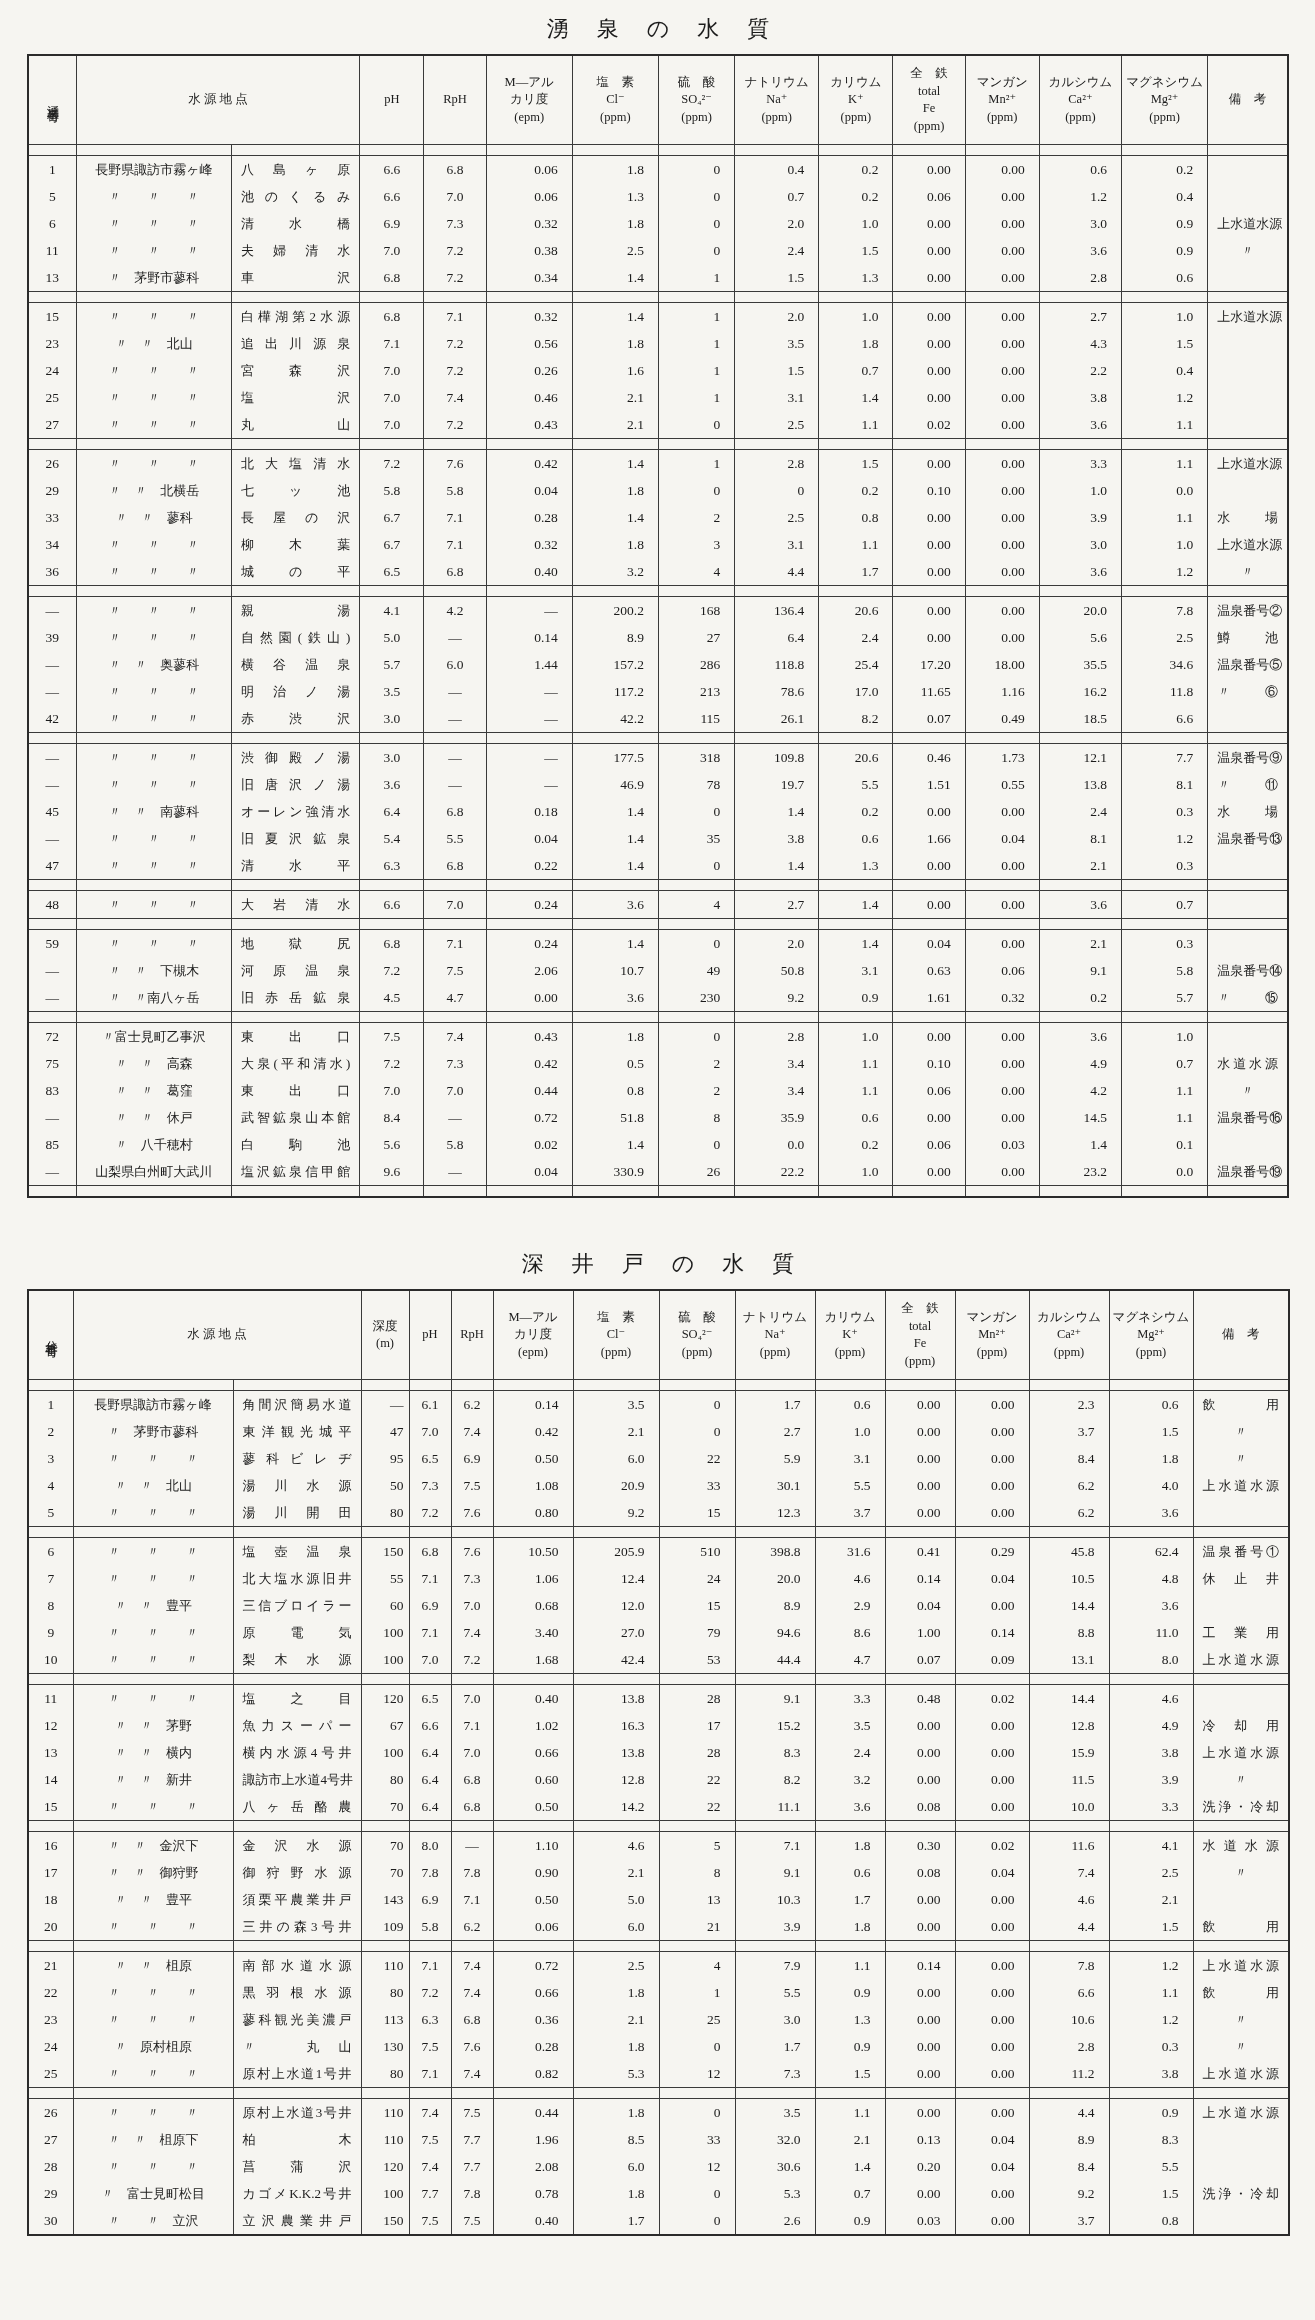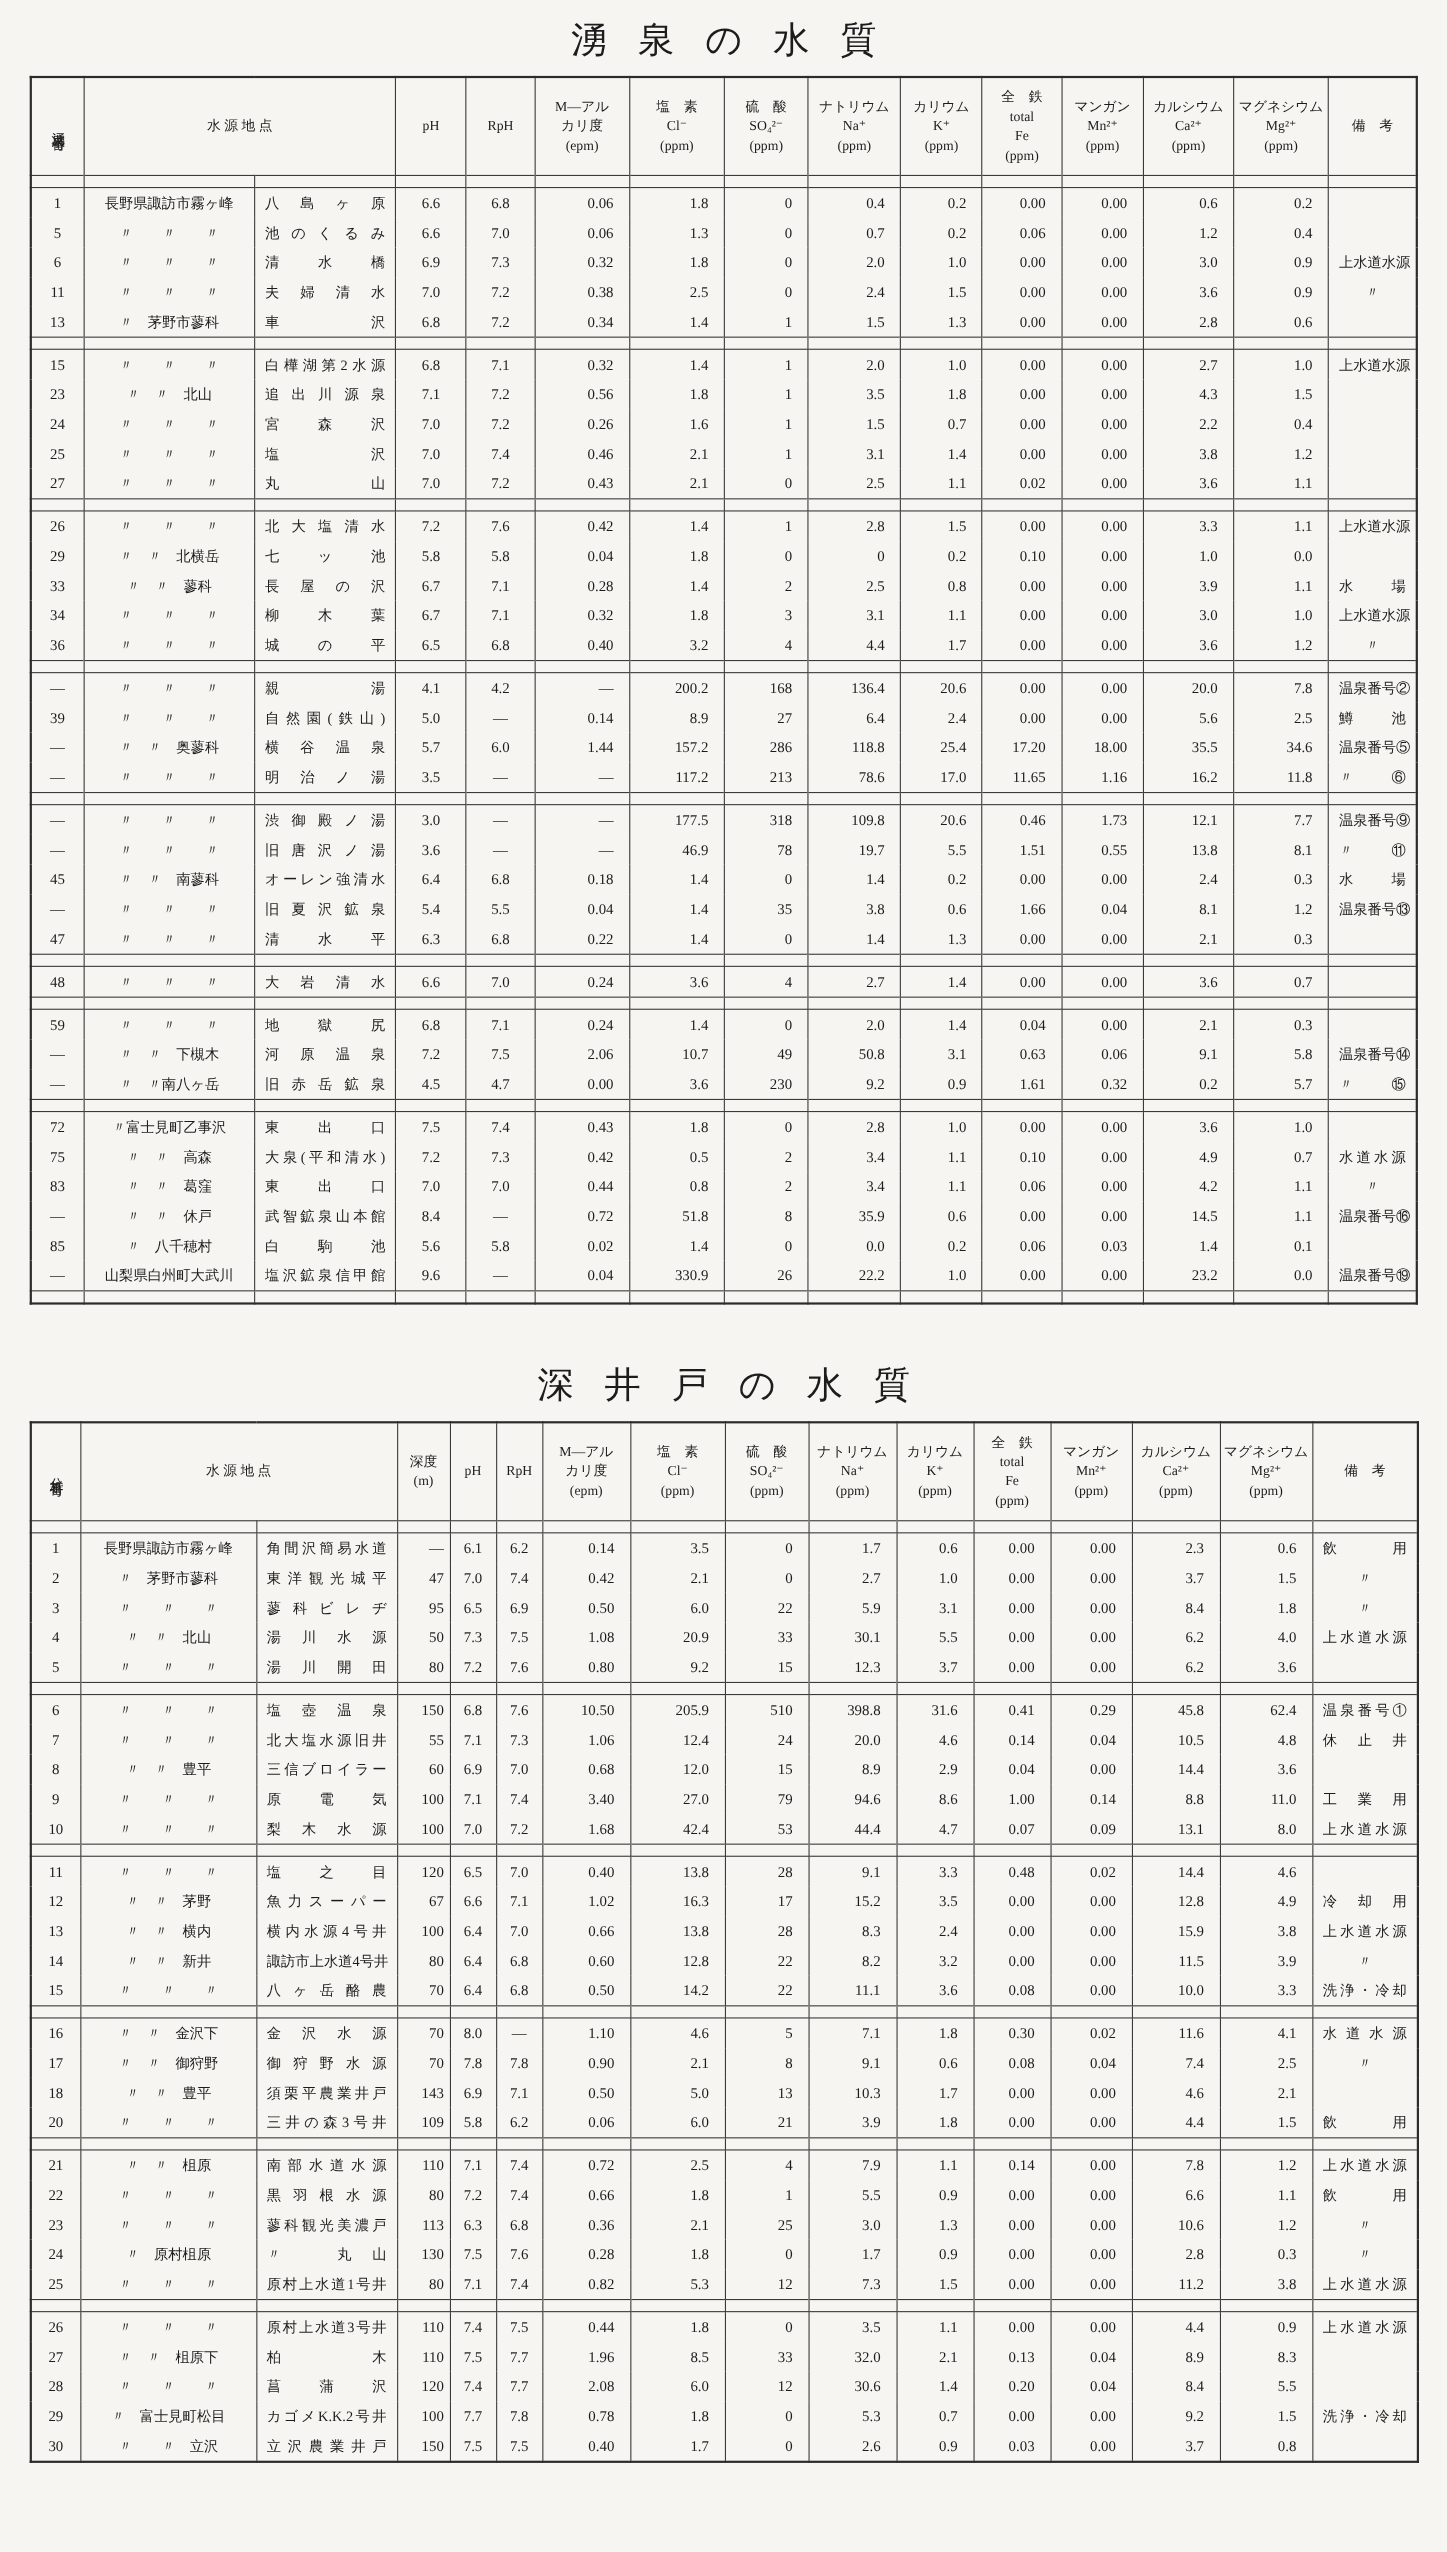--- a/index.html
+++ b/index.html
@@ -3,21 +3,21 @@
 <meta charset="utf-8">
 <style>
   html,body{margin:0;padding:0;background:#f6f5f1;}
   body{
     width:1315px;height:2320px;box-sizing:border-box;
     padding:14px 26px 0 27px;
     font-family:"Liberation Serif","DejaVu Serif",serif;
     color:#1c1c1c;
   }
   .title{width:1262px;text-align:center;margin:0 0 10px 0;}
-  .title span{font-size:33px;letter-spacing:28px;margin-right:-28px;white-space:nowrap;font-family:Liberation Serif, serif;}
+  .title span{font-size:22px;letter-spacing:28px;margin-right:-28px;white-space:nowrap;font-family:Liberation Serif, serif;}
   .title.second{margin-top:51px;}
   table{
     border-collapse:collapse;table-layout:fixed;width:1262px;
     border:2px solid #2b2b2b;background:transparent;
   }
   th,td{border-left:1px solid #3a3a3a;border-right:1px solid #3a3a3a;overflow:hidden;}
   thead th{
     height:88px;vertical-align:middle;font-weight:normal;
     font-size:12.5px;line-height:1.4;white-space:pre-line;
     text-align:center;padding:0 2px;
@@ -481,20 +481,37 @@
         <td class="dec">117.2</td>
         <td class="dec">213</td>
         <td class="dec">78.6</td>
         <td class="dec">17.0</td>
         <td class="dec">11.65</td>
         <td class="dec">1.16</td>
         <td class="dec">16.2</td>
         <td class="dec">11.8</td>
         <td class="remark">〃　⑥</td>
       </tr>
+      <tr>
+        <td class="no">42</td>
+        <td class="region">〃　　〃　　〃</td>
+        <td class="name">赤渋沢</td>
+        <td class="ph">3.0</td>
+        <td class="ph">—</td>
+        <td class="dec">—</td>
+        <td class="dec">42.2</td>
+        <td class="dec">115</td>
+        <td class="dec">26.1</td>
+        <td class="dec">8.2</td>
+        <td class="dec">0.07</td>
+        <td class="dec">0.49</td>
+        <td class="dec">18.5</td>
+        <td class="dec">6.6</td>
+        <td class="remark"></td>
+      </tr>
       <tr class="spacer">
         <td></td>
         <td></td>
         <td></td>
         <td></td>
         <td></td>
         <td></td>
         <td></td>
         <td></td>
         <td></td>

